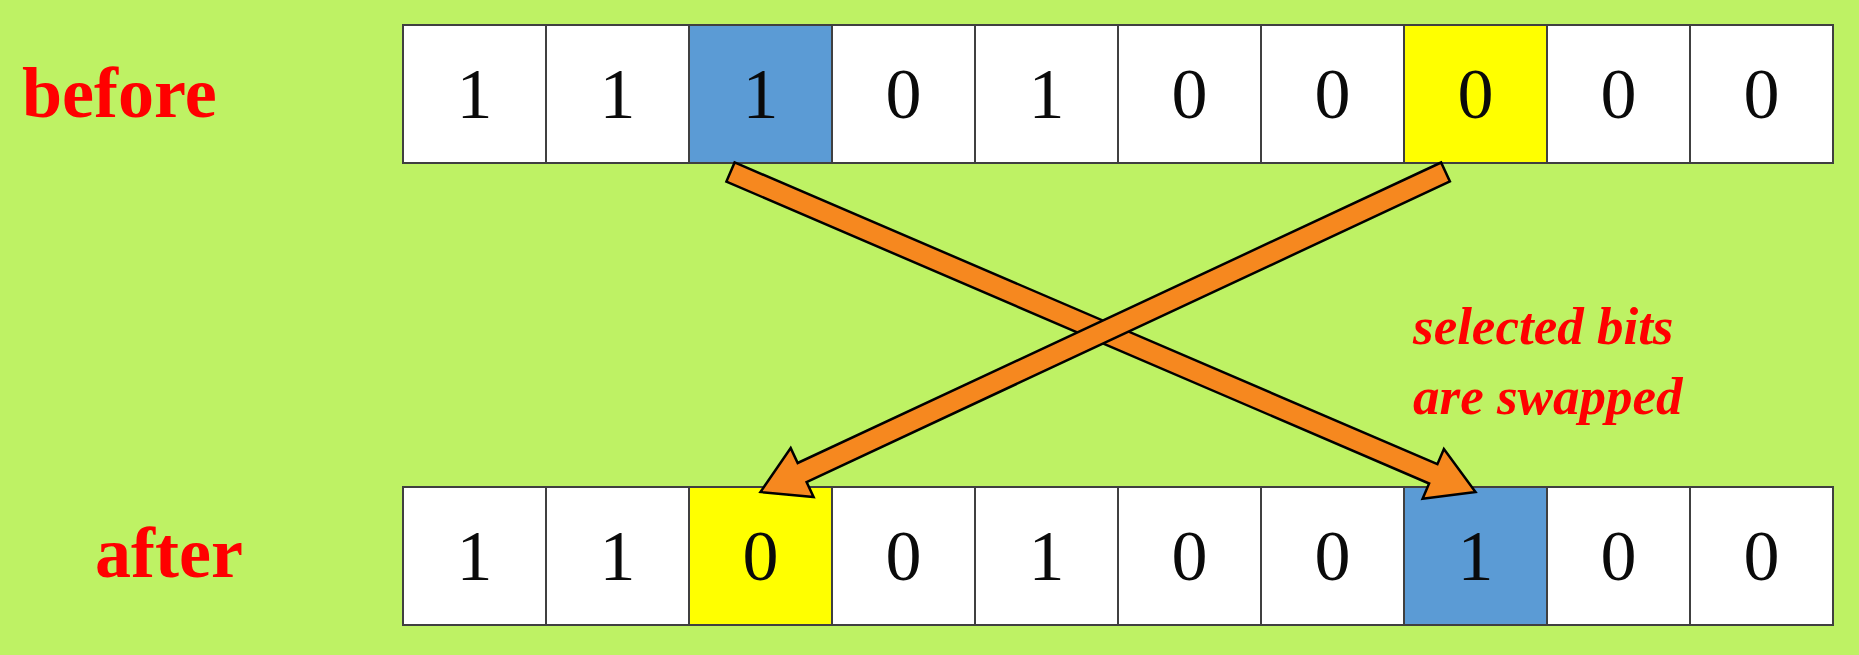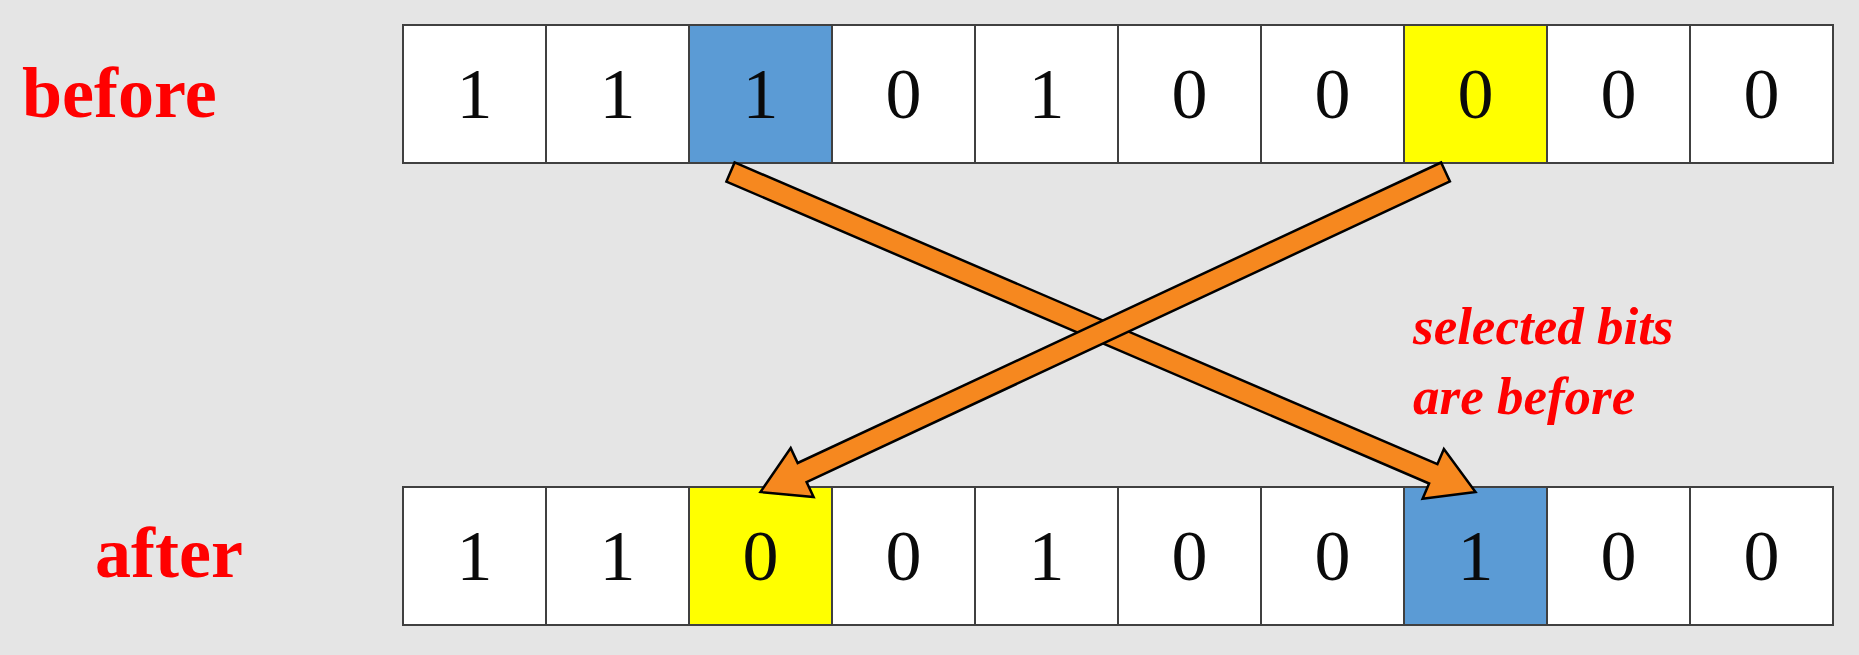--- a/index.html
+++ b/index.html
@@ -1,20 +1,20 @@
 <!DOCTYPE html>
 <html><head>
 <meta charset="utf-8">
 <style>
   html, body { margin: 0; padding: 0; background: #ffffff; }
   .canvas {
     position: relative;
     width: 1859px;
     height: 655px;
-    background: #e5e5e5;
+    background: #bef264;
     overflow: hidden;
     font-family: "Liberation Serif", serif;
     --red: #ff0000;
     --border: #404040;
     --digit: #0a0a0a;
   }
   .row-label {
     position: absolute;
     left: 22px;
     font-size: 72px;
@@ -101,16 +101,16 @@
     <div class="bit-cell">0</div>
   </div>
 
   <svg class="arrows-layer" viewBox="0 0 1859 655" width="1859" height="655" xmlns="http://www.w3.org/2000/svg">
       <polygon points="726.4,181.6 1429.1,483.5 1422.6,498.7 1475.5,492.0 1443.9,449.0 1437.4,464.2 734.6,162.4" fill="#F6881F" stroke="#000000" stroke-width="2.5" stroke-linejoin="miter"></polygon>
       <polygon points="1441.1,162.5 797.7,463.0 790.7,448.1 760.5,492.0 813.6,497.0 806.6,482.0 1449.9,181.5" fill="#F6881F" stroke="#000000" stroke-width="2.5" stroke-linejoin="miter"></polygon>
     </svg>
 
   <div class="annotation">
     <div>selected bits</div>
-    <div>are before</div>
+    <div>are swapped</div>
   </div>
 
 </div>
 
 </body></html>

